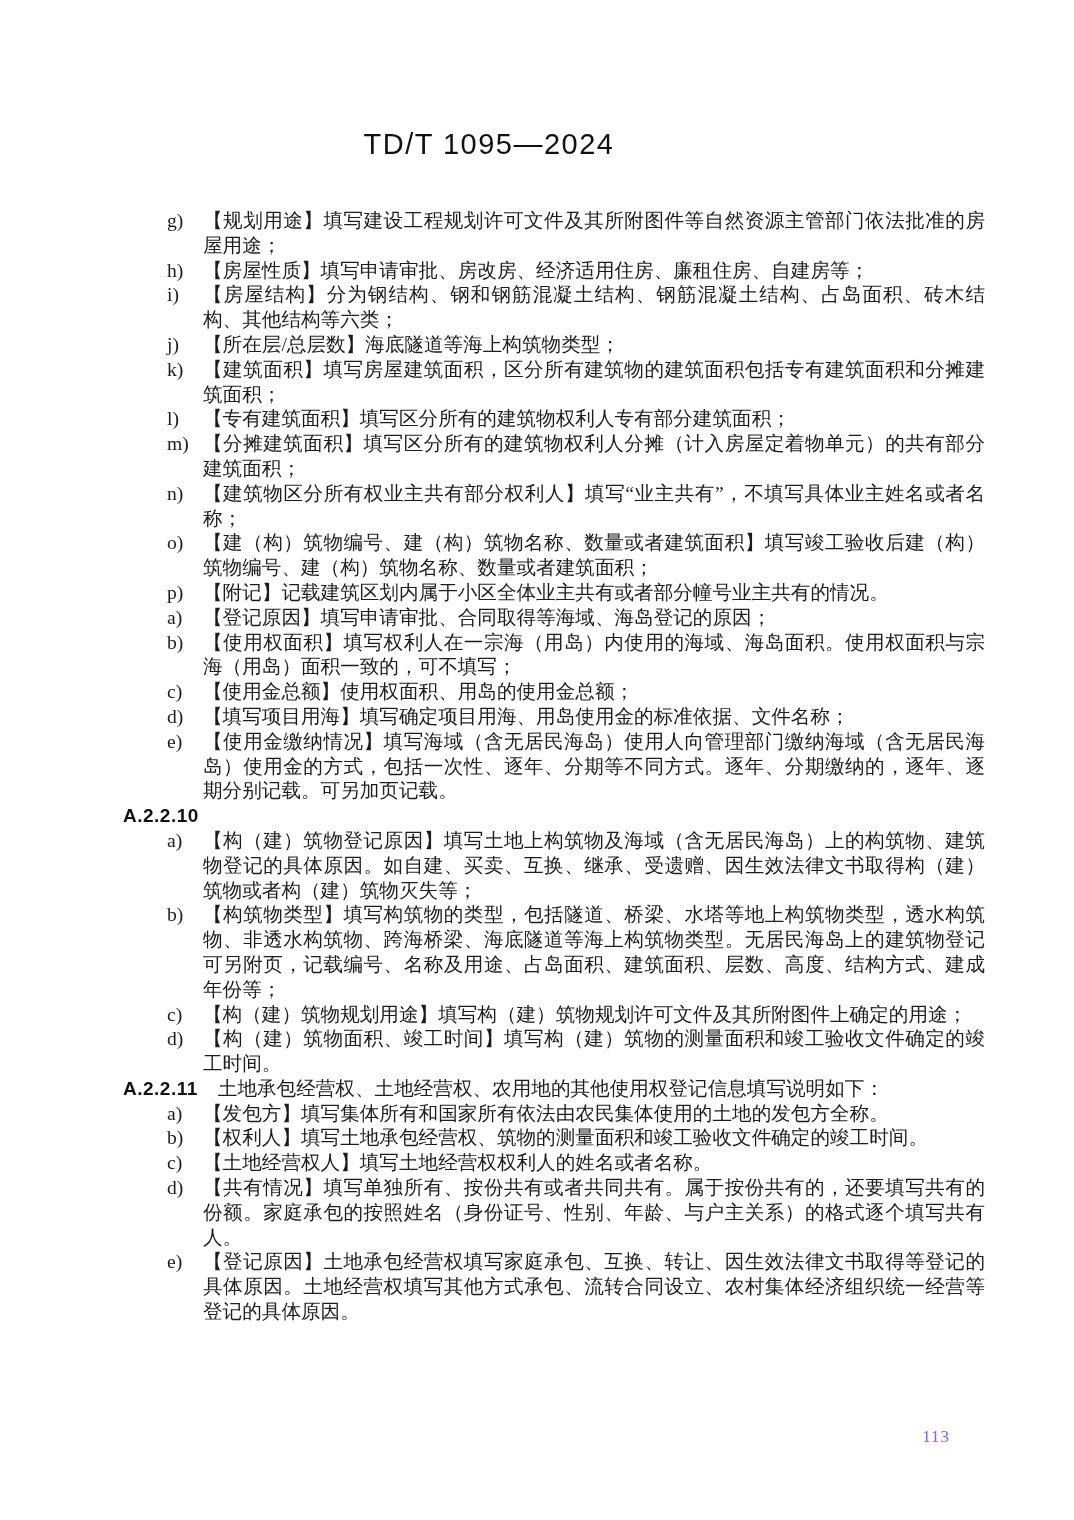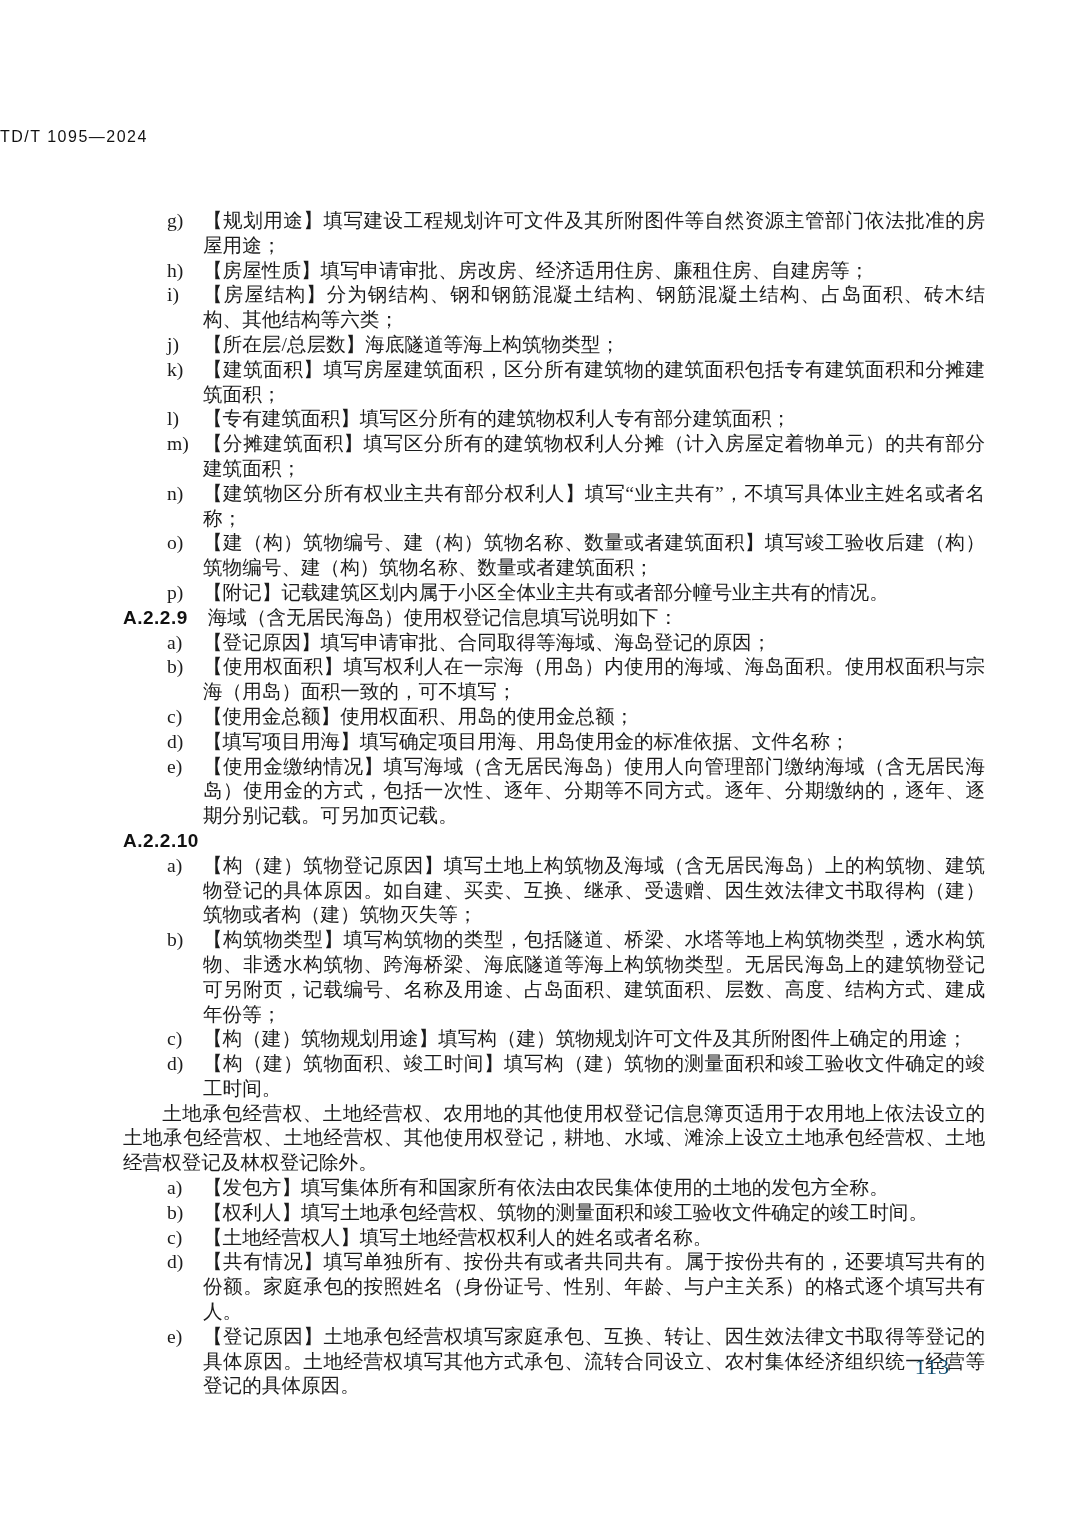--- a/index.html
+++ b/index.html
@@ -14,23 +14,23 @@
     background: #ffffff;
     overflow: hidden;
     font-family: "Liberation Serif", serif;
     color: #1c1c1c;
   }
   .doc-header {
     position: absolute;
     top: 128px;
     left: 0;
     right: 96px;
-    text-align: left;
+    text-align: center;
     font-family: "Liberation Sans", sans-serif;
-    font-size: 16px;
+    font-size: 29px;
     letter-spacing: 1.5px;
     color: #111111;
   }
   .content {
     position: absolute;
     top: 209px;
     left: 123px;
     width: 862px;
     font-size: 19.6px;
     line-height: 24.8px;
@@ -64,24 +64,24 @@
   }
   .clause-title {
     flex: 1 1 auto;
   }
   .para {
     margin: 0;
     text-indent: 2em;
   }
   .doc-footer {
     position: absolute;
-    top: 1354px;
+    top: 1427px;
     right: 124px;
-    font-size: 22px;
-    color: #0c4a6e;
+    font-size: 17px;
+    color: #8b5cf6;
     letter-spacing: 1px;
   }
 </style>
 </head>
 <body>
 
 <div class="page">
 
   <div class="doc-header">
     <span>TD/T 1095—2024</span>
@@ -121,24 +121,20 @@
         <span class="li-text">【建筑物区分所有权业主共有部分权利人】填写“业主共有”，不填写具体业主姓名或者名称；</span>
       </div>
       <div class="li-item">
         <span class="li-marker">o)</span>
         <span class="li-text">【建（构）筑物编号、建（构）筑物名称、数量或者建筑面积】填写竣工验收后建（构）筑物编号、建（构）筑物名称、数量或者建筑面积；</span>
       </div>
       <div class="li-item">
         <span class="li-marker">p)</span>
         <span class="li-text">【附记】记载建筑区划内属于小区全体业主共有或者部分幢号业主共有的情况。</span>
       </div>
-      <div class="clause">
-        <span class="clause-num">A.2.2.9</span>
-        <span class="clause-title">海域（含无居民海岛）使用权登记信息填写说明如下：</span>
-      </div>
       <div class="li-item">
         <span class="li-marker">a)</span>
         <span class="li-text">【登记原因】填写申请审批、合同取得等海域、海岛登记的原因；</span>
       </div>
       <div class="li-item">
         <span class="li-marker">b)</span>
         <span class="li-text">【使用权面积】填写权利人在一宗海（用岛）内使用的海域、海岛面积。使用权面积与宗海（用岛）面积一致的，可不填写；</span>
       </div>
       <div class="li-item">
         <span class="li-marker">c)</span>
@@ -164,21 +160,24 @@
         <span class="li-text">【构筑物类型】填写构筑物的类型，包括隧道、桥梁、水塔等地上构筑物类型，透水构筑物、非透水构筑物、跨海桥梁、海底隧道等海上构筑物类型。无居民海岛上的建筑物登记可另附页，记载编号、名称及用途、占岛面积、建筑面积、层数、高度、结构方式、建成年份等；</span>
       </div>
       <div class="li-item">
         <span class="li-marker">c)</span>
         <span class="li-text">【构（建）筑物规划用途】填写构（建）筑物规划许可文件及其所附图件上确定的用途；</span>
       </div>
       <div class="li-item">
         <span class="li-marker">d)</span>
         <span class="li-text">【构（建）筑物面积、竣工时间】填写构（建）筑物的测量面积和竣工验收文件确定的竣工时间。</span>
       </div>
-      <p class="para">土地承包经营权、土地经营权、农用地的其他使用权登记信息簿页适用于农用地上依法设立的土地承包经营权、土地经营权、其他使用权登记，耕地、水域、滩涂上设立土地承包经营权、土地经营权登记及林权登记除外。</p>
+      <div class="clause">
+        <span class="clause-num">A.2.2.11</span>
+        <span class="clause-title">土地承包经营权、土地经营权、农用地的其他使用权登记信息填写说明如下：</span>
+      </div>
       <div class="li-item">
         <span class="li-marker">a)</span>
         <span class="li-text">【发包方】填写集体所有和国家所有依法由农民集体使用的土地的发包方全称。</span>
       </div>
       <div class="li-item">
         <span class="li-marker">b)</span>
         <span class="li-text">【权利人】填写土地承包经营权、筑物的测量面积和竣工验收文件确定的竣工时间。</span>
       </div>
       <div class="li-item">
         <span class="li-marker">c)</span>

